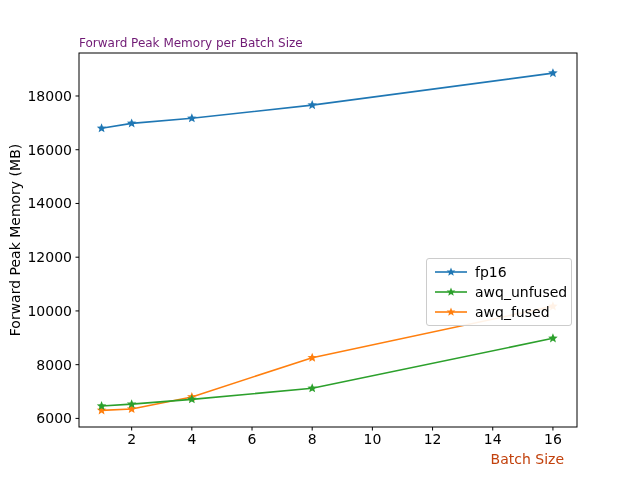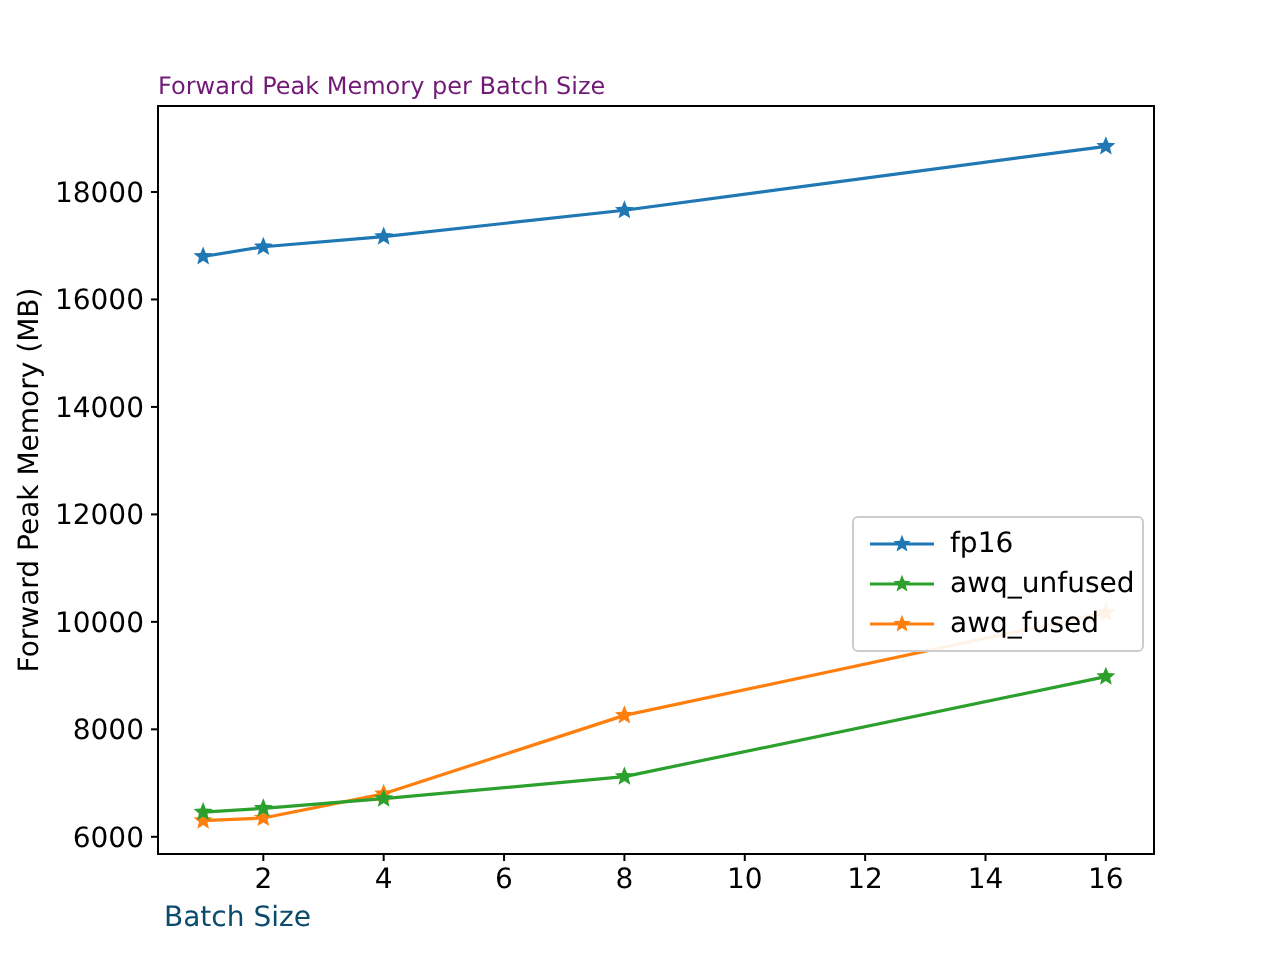--- a/index.html
+++ b/index.html
@@ -6,22 +6,22 @@
   #figure{
     position:relative; width:640px; height:480px; background:#ffffff;
     font-family:"DejaVu Sans", sans-serif; color:#000; overflow:hidden;
   }
   #plot-svg{position:absolute; left:0; top:0;}
   .fig-title{
     position:absolute; left:79px; top:34px; width:498px;
     text-align:left; font-size:12px; line-height:18px; color:#701a75;
   }
   .xlabel{
-    position:absolute; left:82px; top:451px; width:498px;
-    text-align:left; font-size:14px; color:#0c4a6e;
+    position:absolute; left:66px; top:451px; width:498px;
+    text-align:right; font-size:14px; color:#c2410c;
   }
   .ylabel-wrap{
     position:absolute; left:2px; top:53px; width:27px; height:374px;
     display:flex; align-items:center; justify-content:center;
   }
   .ylabel-wrap span{
     transform:rotate(-90deg); white-space:nowrap; font-size:14px; color:#000;
   }
   #legend{
     position:absolute; left:426px; top:210px; width:146px; height:68px;

